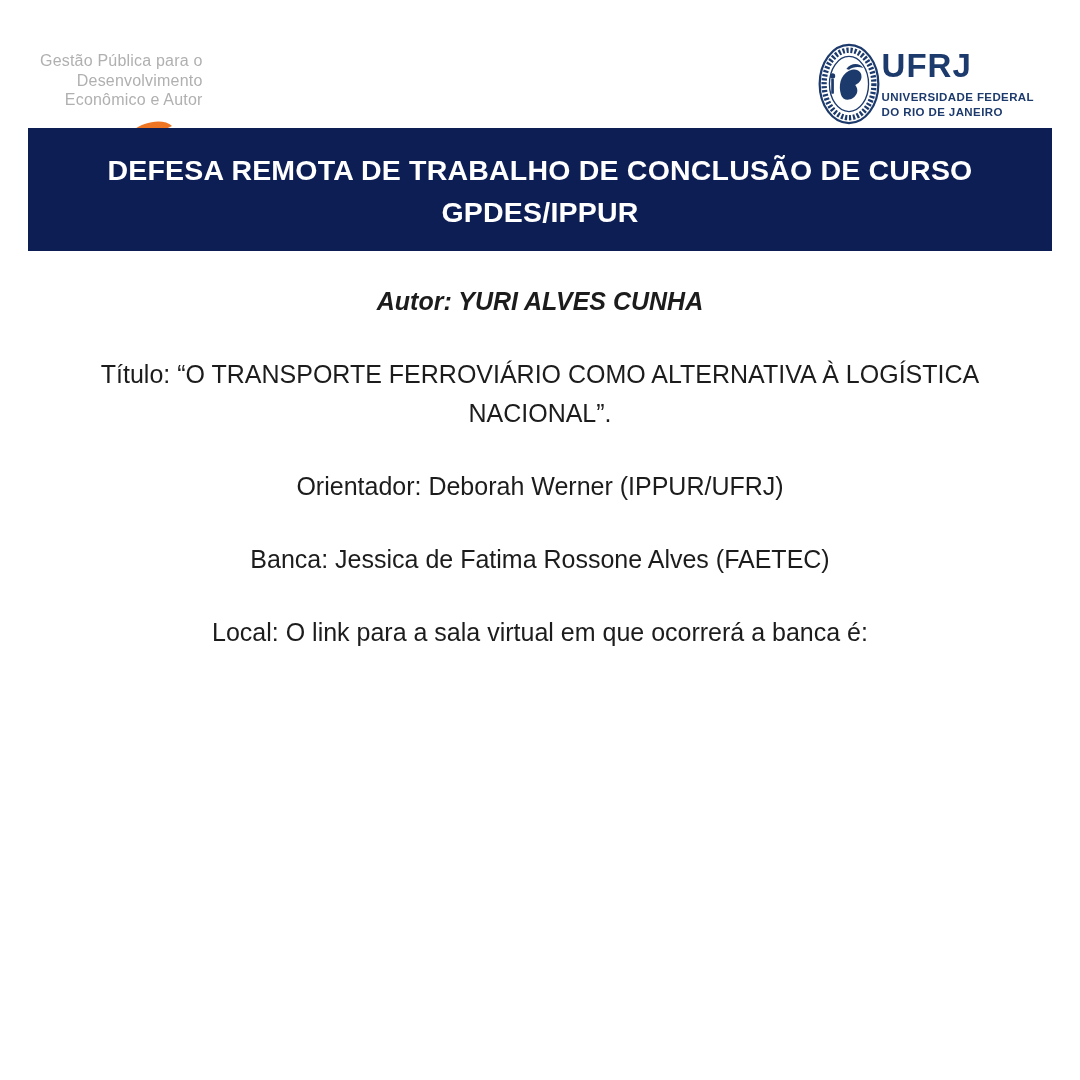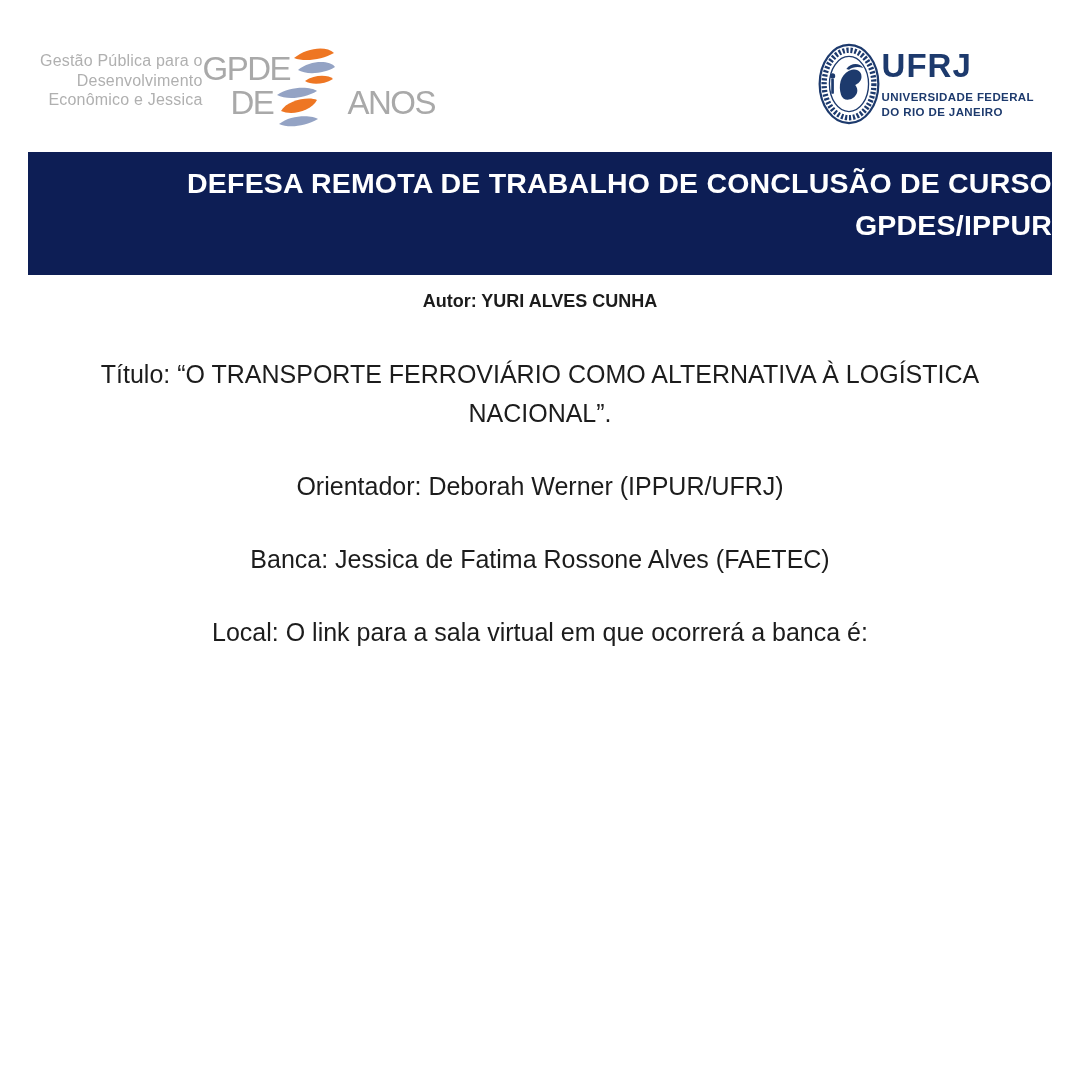--- a/index.html
+++ b/index.html
@@ -13,22 +13,23 @@
     overflow: hidden;
   }
 
   
   .gpdes-logo {
     position: absolute;
     left: 40px;
     top: 47px;
     display: flex;
     align-items: flex-start;
-    gap: 0;
+    gap: 10px;
     color: #a9a9a9;
+    flex-direction: column;
   }
   .gpdes-tagline {
     text-align: right;
     font-size: 16px;
     line-height: 19.5px;
     font-weight: 500;
     color: #b0b0b0;
     padding-top: 4px;
     letter-spacing: 0.2px;
   }
@@ -66,57 +67,57 @@
     line-height: 15px;
     font-weight: 700;
     letter-spacing: 0.4px;
     margin-top: 8px;
   }
 
   
   .banner {
     position: absolute;
     left: 28px;
-    top: 152px;
+    top: 128px;
     width: 1024px;
     height: 123px;
     background: #0d1e55;
     color: #ffffff;
-    text-align: right;
+    text-align: center;
     box-sizing: border-box;
-    padding-top: 10px;
+    padding-top: 21px;
   }
   .banner div {
     font-size: 28.5px;
     font-weight: 700;
     line-height: 42px;
     letter-spacing: 0.2px;
   }
 
   
   .content {
     position: absolute;
     left: 60px;
     top: 282px;
     width: 960px;
     text-align: center;
     color: #1c1c1c;
     font-size: 25px;
   }
   .content p { margin: 0 0 34px 0; line-height: 39px; }
-  .content p.author { font-weight: 700; font-size: 18px; }
+  .content p.author { font-weight: 700; font-size: 25px; font-style: italic; }
 </style>
 </head>
 <body>
 
 <div class="gpdes-logo">
   <div class="gpdes-tagline">
     <div>Gestão Pública para o</div>
     <div>Desenvolvimento</div>
-    <div>Econômico e Jessica</div>
+    <div>Econômico e Autor</div>
   </div>
   <div class="gpdes-wordmark">
     <div class="wm-row">
       <span class="wm-text">GPDE</span>
 
       <svg class="wm-swirl" width="46" height="38" viewBox="0 0 46 38" aria-hidden="true">
         <path d="M4,11 C16,1 36,-2 44,6 C32,13 14,15 4,11 Z" fill="#ee7623"></path>
         <path d="M8,23 C20,13 40,13 45,20 C34,27 16,28 8,23 Z" fill="#94a3c4"></path>
         <path d="M15,34 C25,27 39,28 43,32 C33,38 21,38 15,34 Z" fill="#ee7623"></path>
       </svg>

